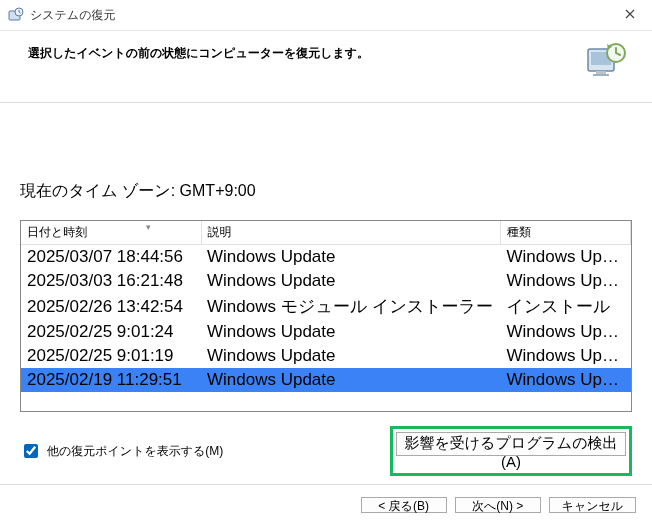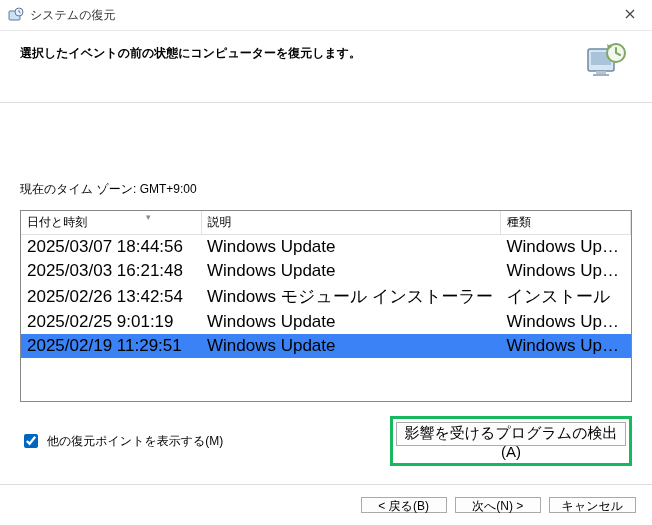--- a/index.html
+++ b/index.html
@@ -24,32 +24,32 @@
   .titlebar .icon { margin-right: 6px; display: flex; align-items: center; }
   .titlebar .title { color: #333; }
   .titlebar .close {
     position: absolute;
     right: 0; top: 0;
     width: 44px; height: 28px;
     display: flex; align-items: center; justify-content: center;
     color: #555;
   }
   .header-area {
-    padding: 12px 20px 18px 20px;
+    padding: 12px 20px 18px 28px;
     display: flex;
     justify-content: space-between;
     align-items: flex-start;
     border-bottom: 1px solid #ddd;
   }
   .header-text { font-weight: bold; font-size: 12px; padding-top: 2px; }
   .header-icon { margin-right: 4px; margin-top: -2px; }
   .content {
     padding: 78px 20px 10px 20px;
   }
-  .tz-label { margin-bottom: 12px; font-size: 12px; }
+  .tz-label { margin-bottom: 18px; font-size: 16px; }
   .table-wrap {
     border: 1px solid #888;
     height: 192px;
     overflow: hidden;
     background: #fff;
   }
   table {
     width: 100%;
     border-collapse: collapse;
     table-layout: fixed;
@@ -203,20 +203,25 @@
             <td>2025/03/03 16:21:48</td>
             <td>Windows Update</td>
             <td>Windows Update</td>
           </tr>
           <tr>
             <td>2025/02/26 13:42:54</td>
             <td>Windows モジュール インストーラー</td>
             <td>インストール</td>
           </tr>
           <tr>
+            <td>2025/02/25 9:01:24</td>
+            <td>Windows Update</td>
+            <td>Windows Update</td>
+          </tr>
+          <tr>
             <td>2025/02/25 9:01:19</td>
             <td>Windows Update</td>
             <td>Windows Update</td>
           </tr>
           <tr class="selected">
             <td>2025/02/19 11:29:51</td>
             <td>Windows Update</td>
             <td>Windows Update</td>
           </tr>
           <tr class="empty">

